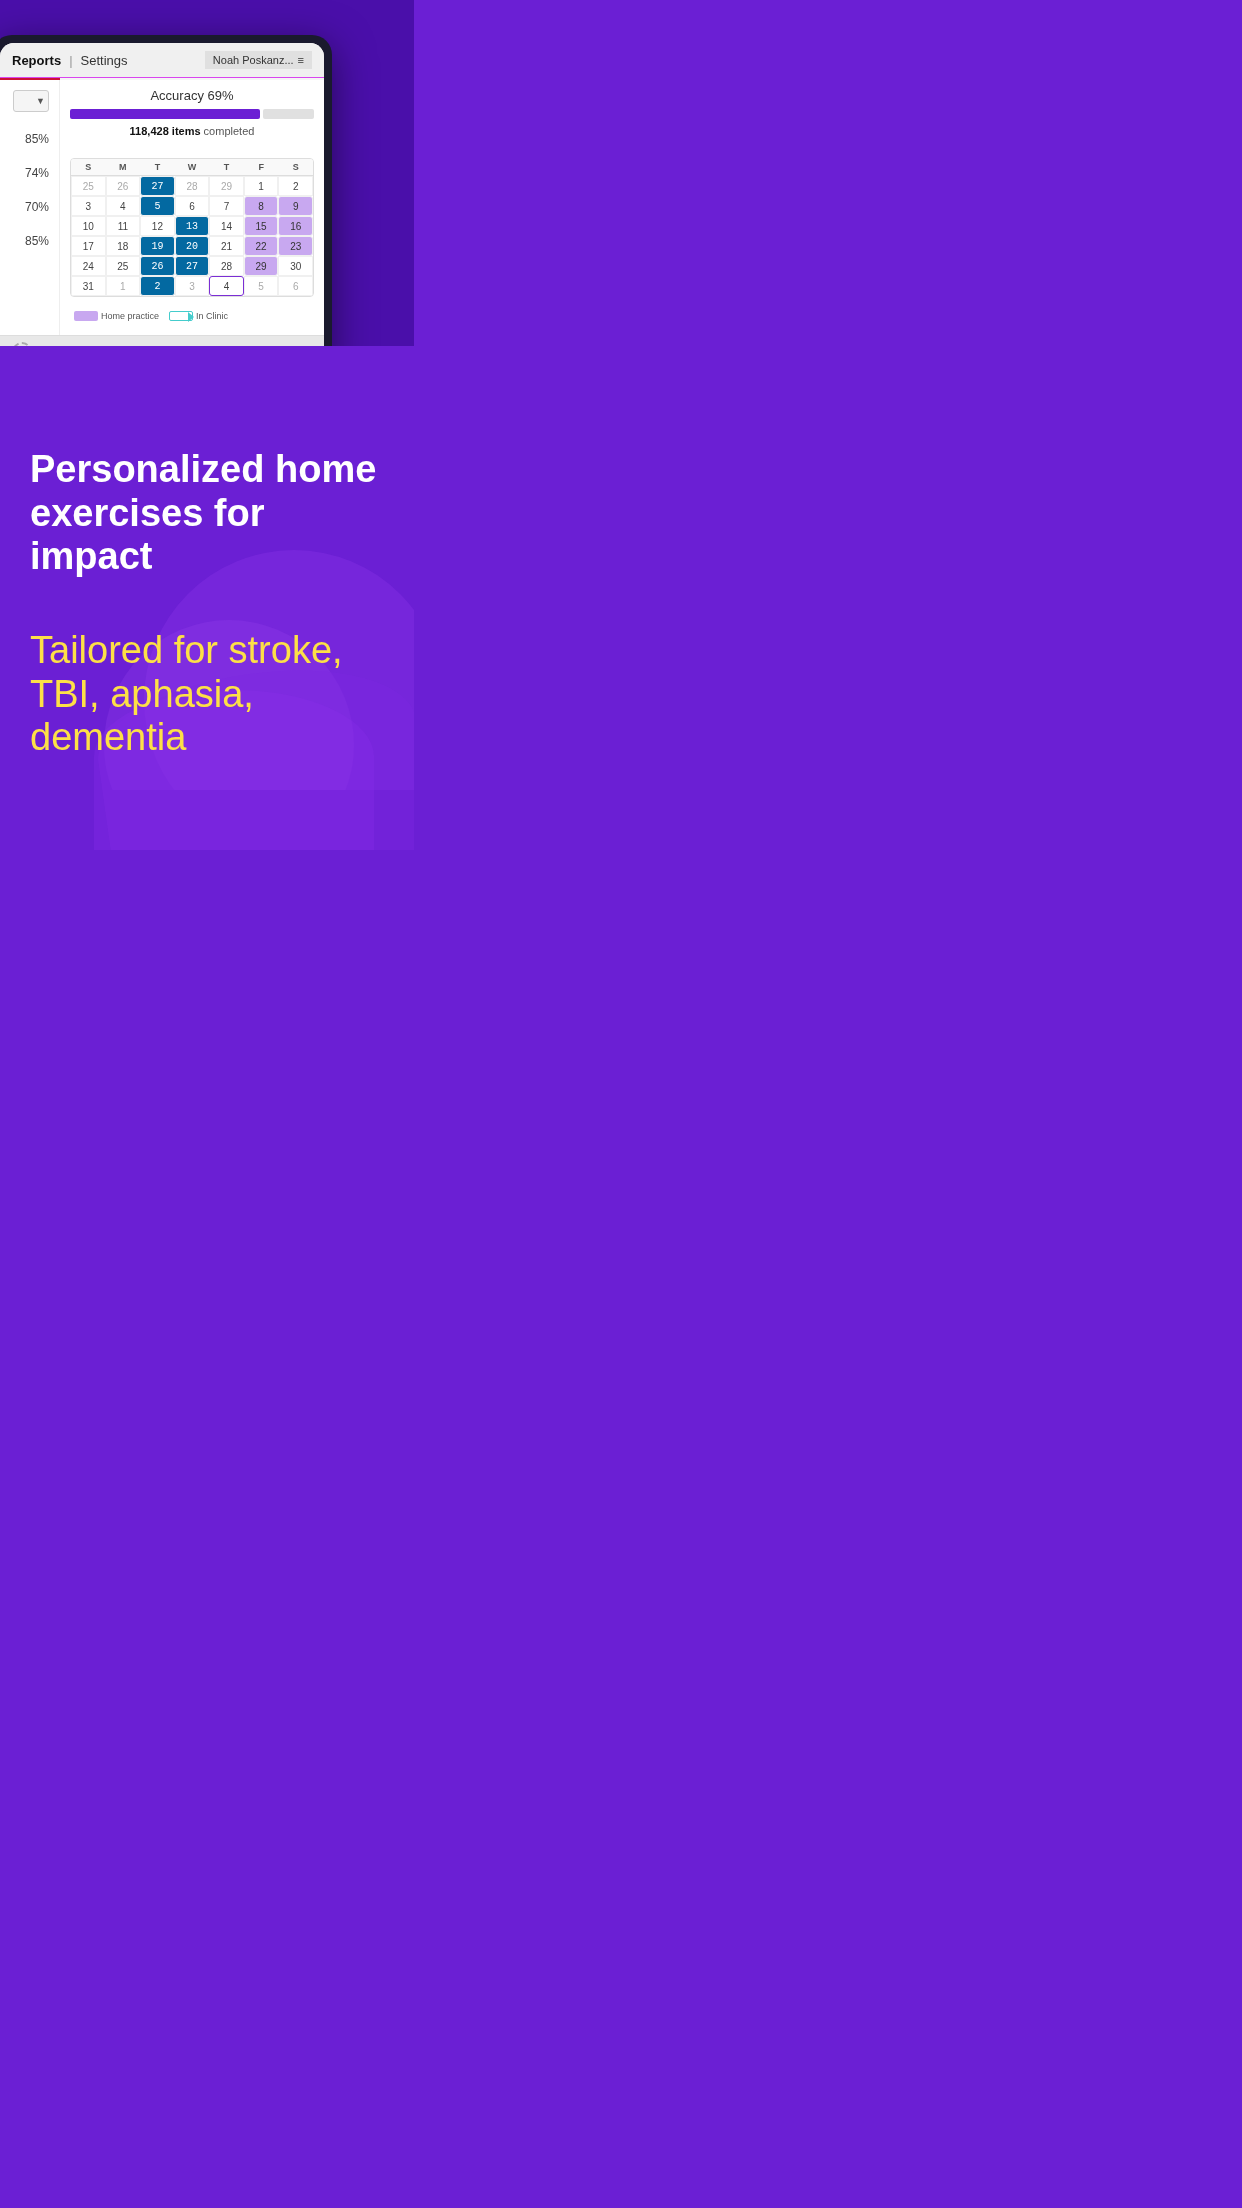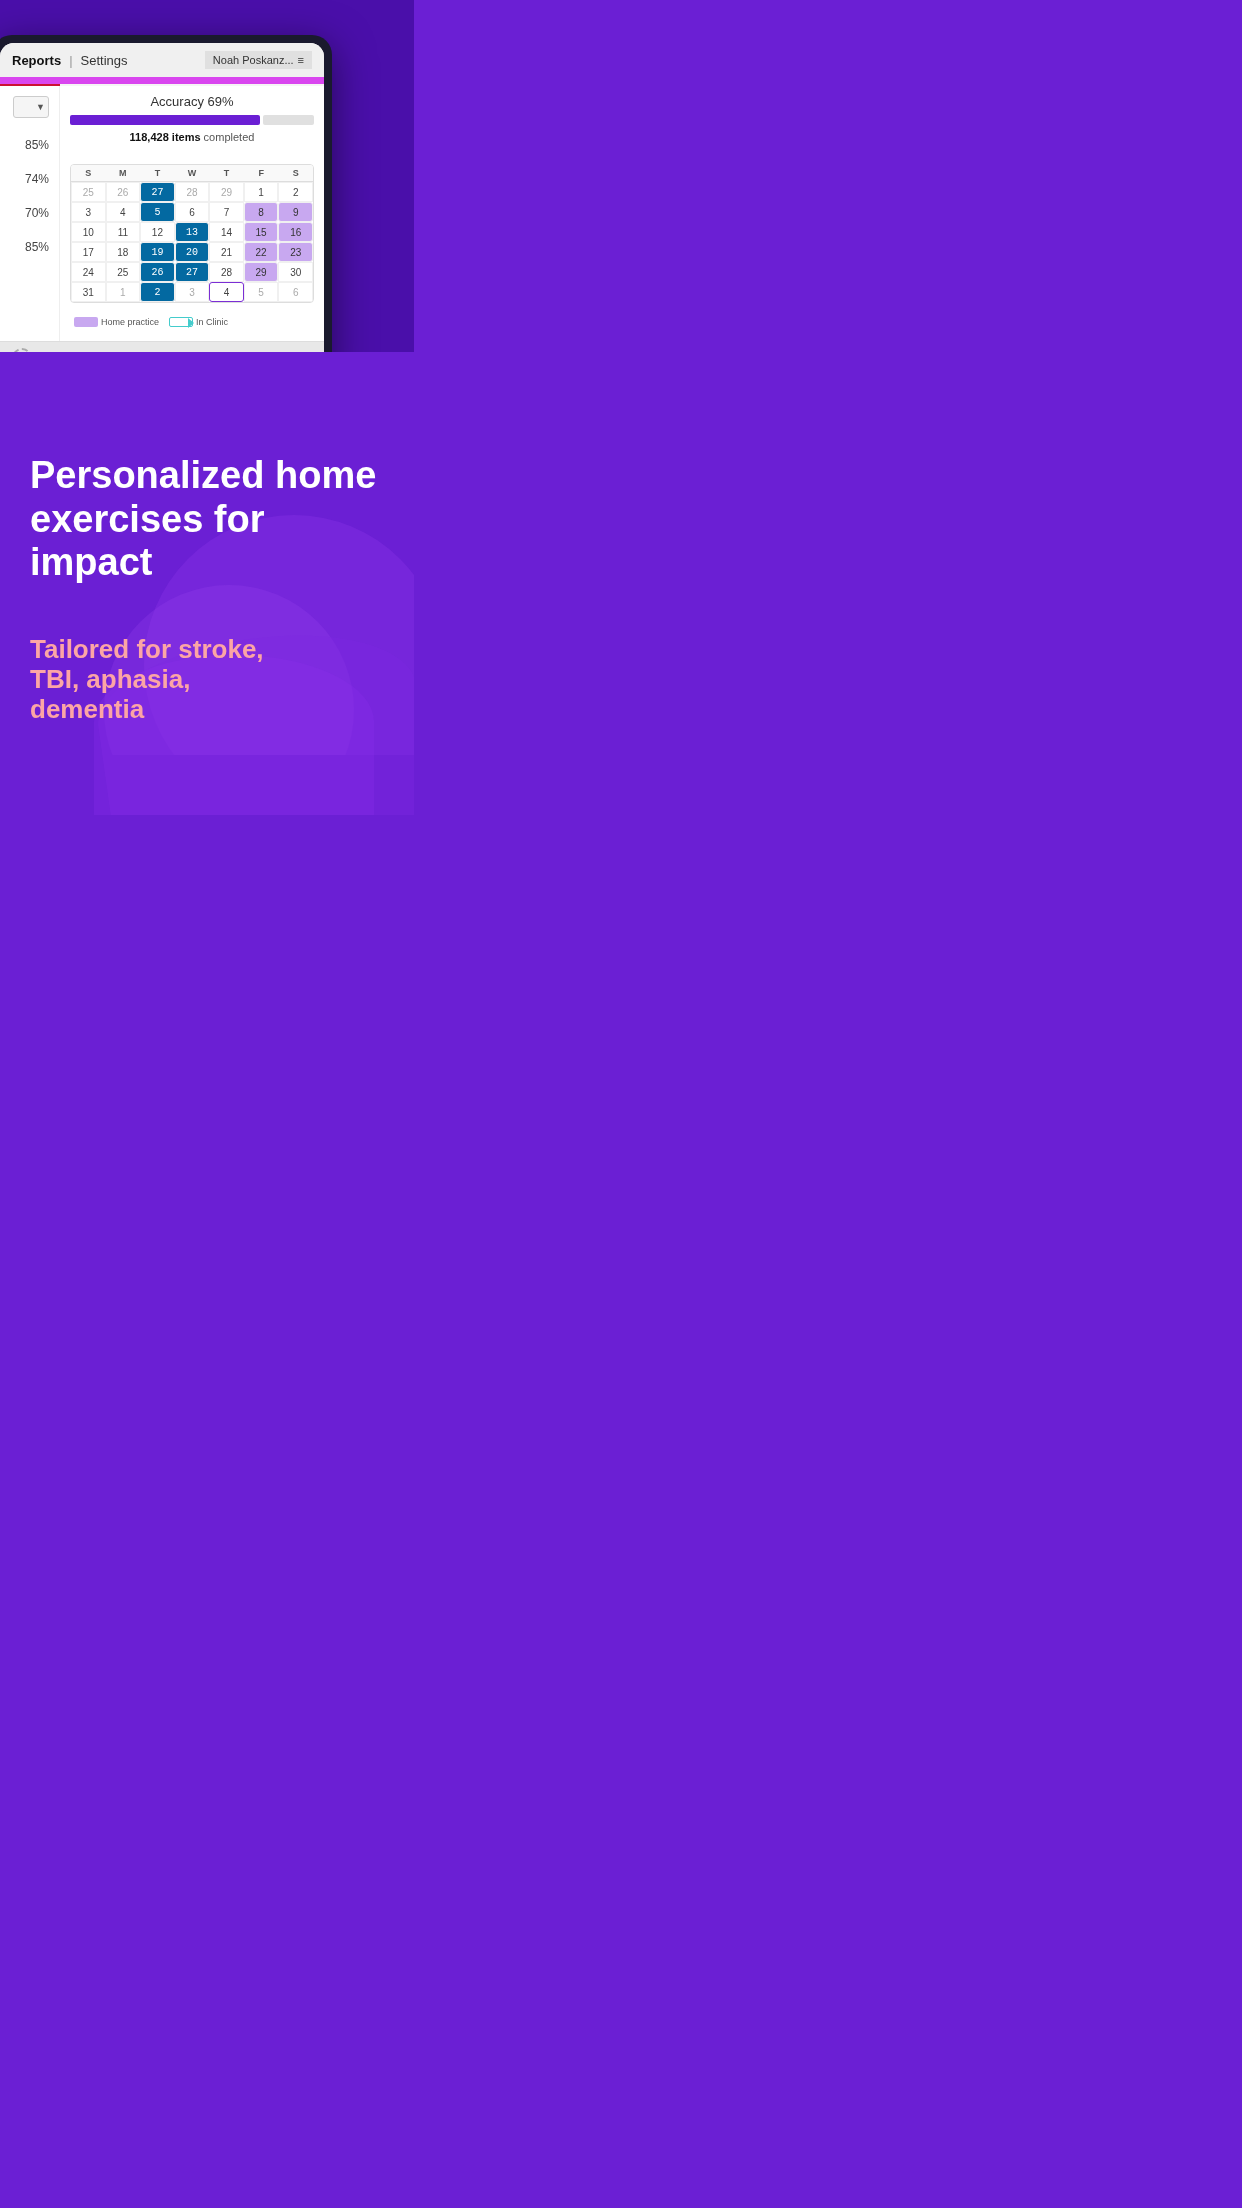--- a/index.html
+++ b/index.html
@@ -35,21 +35,21 @@
       border-radius: 14px;
       overflow: hidden;
     }
 
     
     .tablet-nav {
       display: flex;
       align-items: center;
       background: #f0f0f0;
       padding: 8px 12px;
-      border-bottom: 7px solid #d946ef;
+      border-bottom: 1px solid #d946ef;
     }
 
     .nav-reports {
       font-size: 13px;
       font-weight: 700;
       color: #111;
       margin-right: 8px;
     }
 
     .nav-divider {
@@ -302,23 +302,23 @@
 
     .headline-text {
       font-size: 38px;
       font-weight: 800;
       color: #ffffff;
       line-height: 1.15;
       margin-bottom: 50px;
     }
 
     .subheadline-text {
-      font-size: 26px;
-      font-weight: 700;
-      color: #fca5a5;
+      font-size: 38px;
+      font-weight: 400;
+      color: #fde047;
       line-height: 1.15;
     }
   </style>
 </head>
 <body>
 
 <div class="page-container">
 
   <div style="background: #4a0faa; padding-top: 35px; padding-bottom: 0; position: relative; overflow: hidden;">
 

